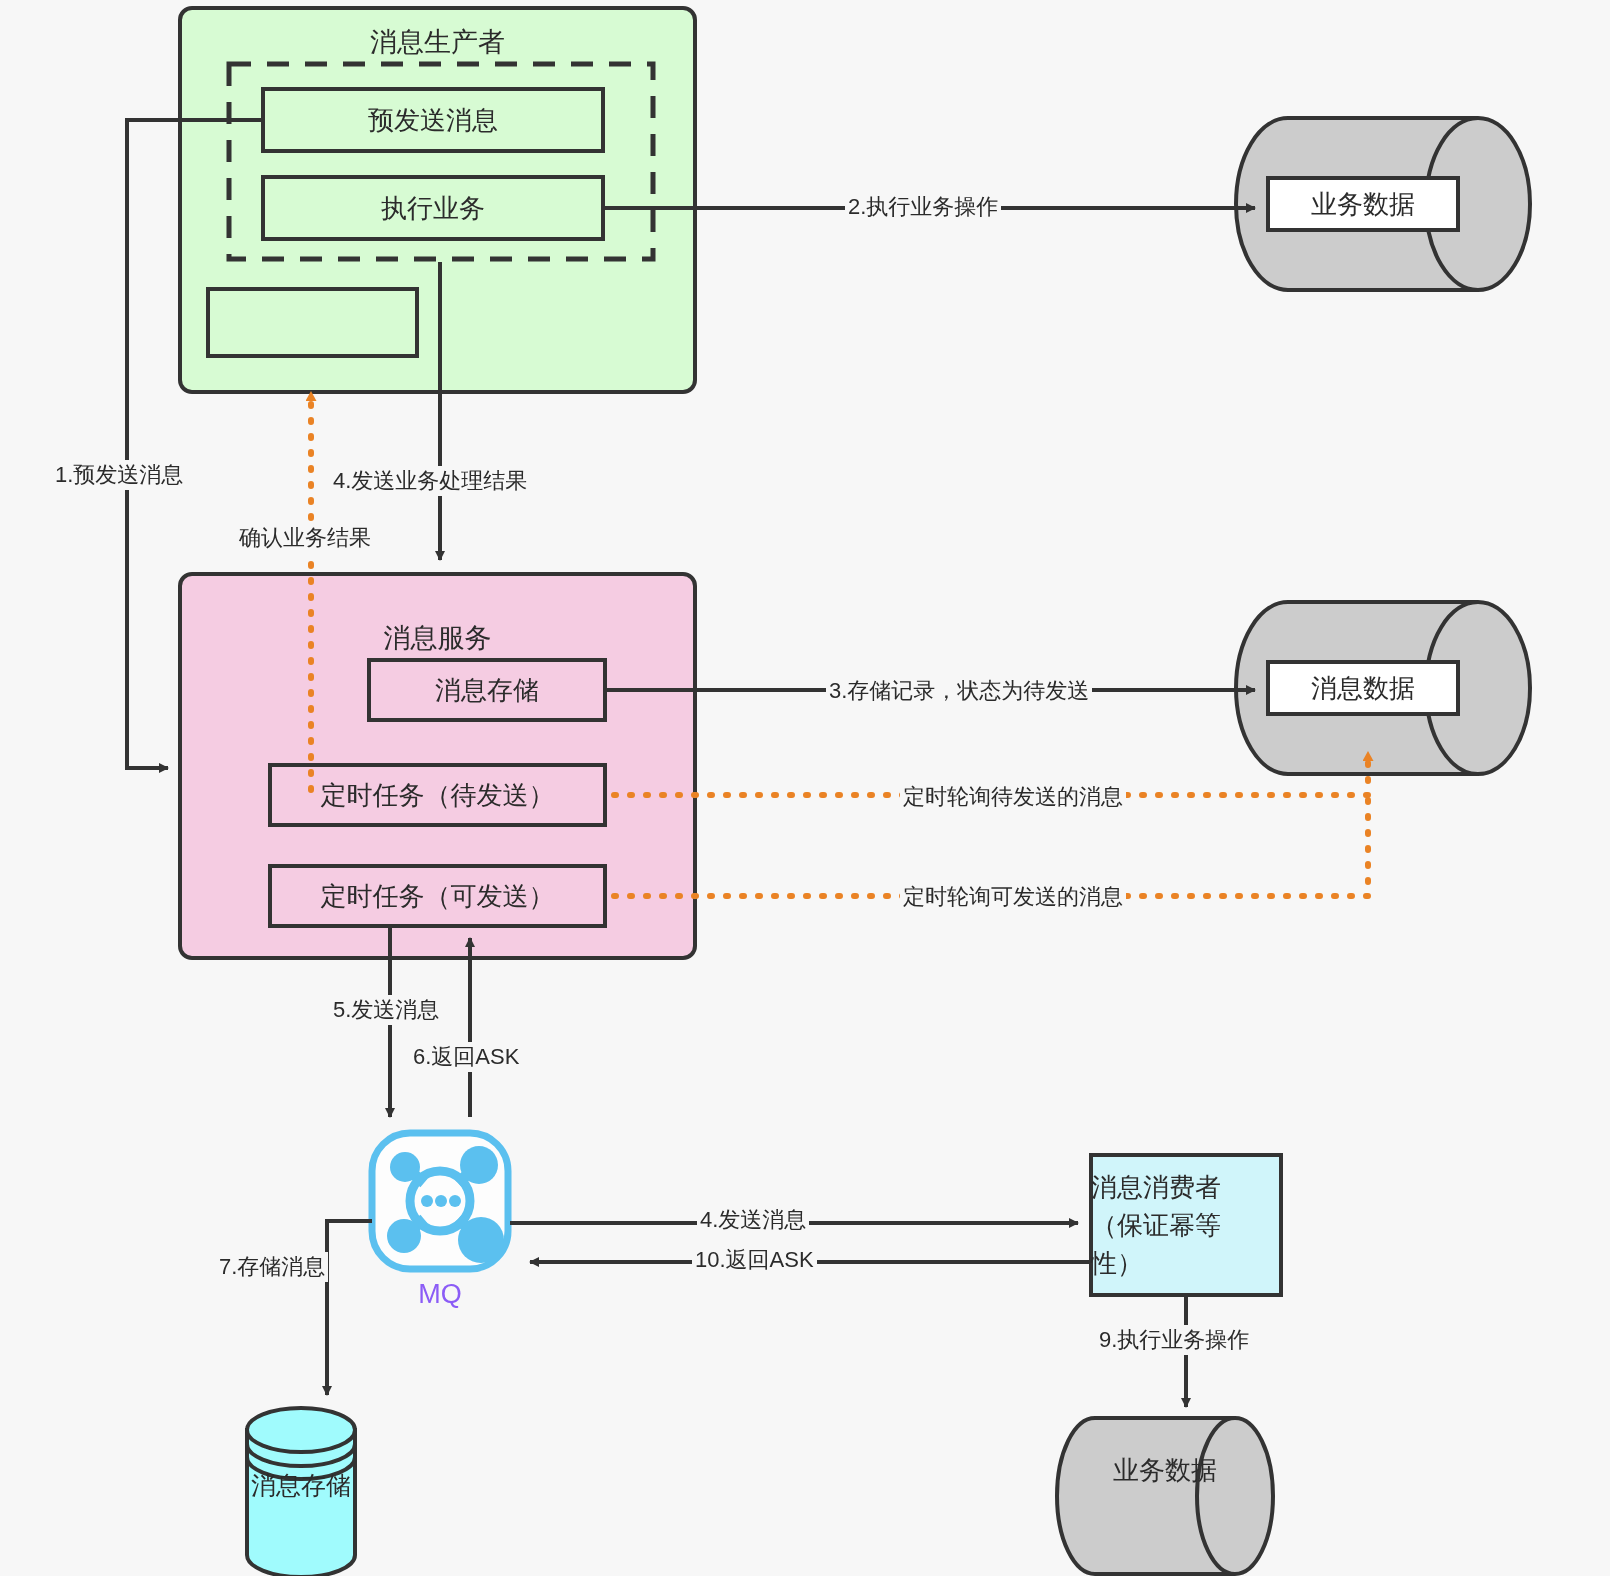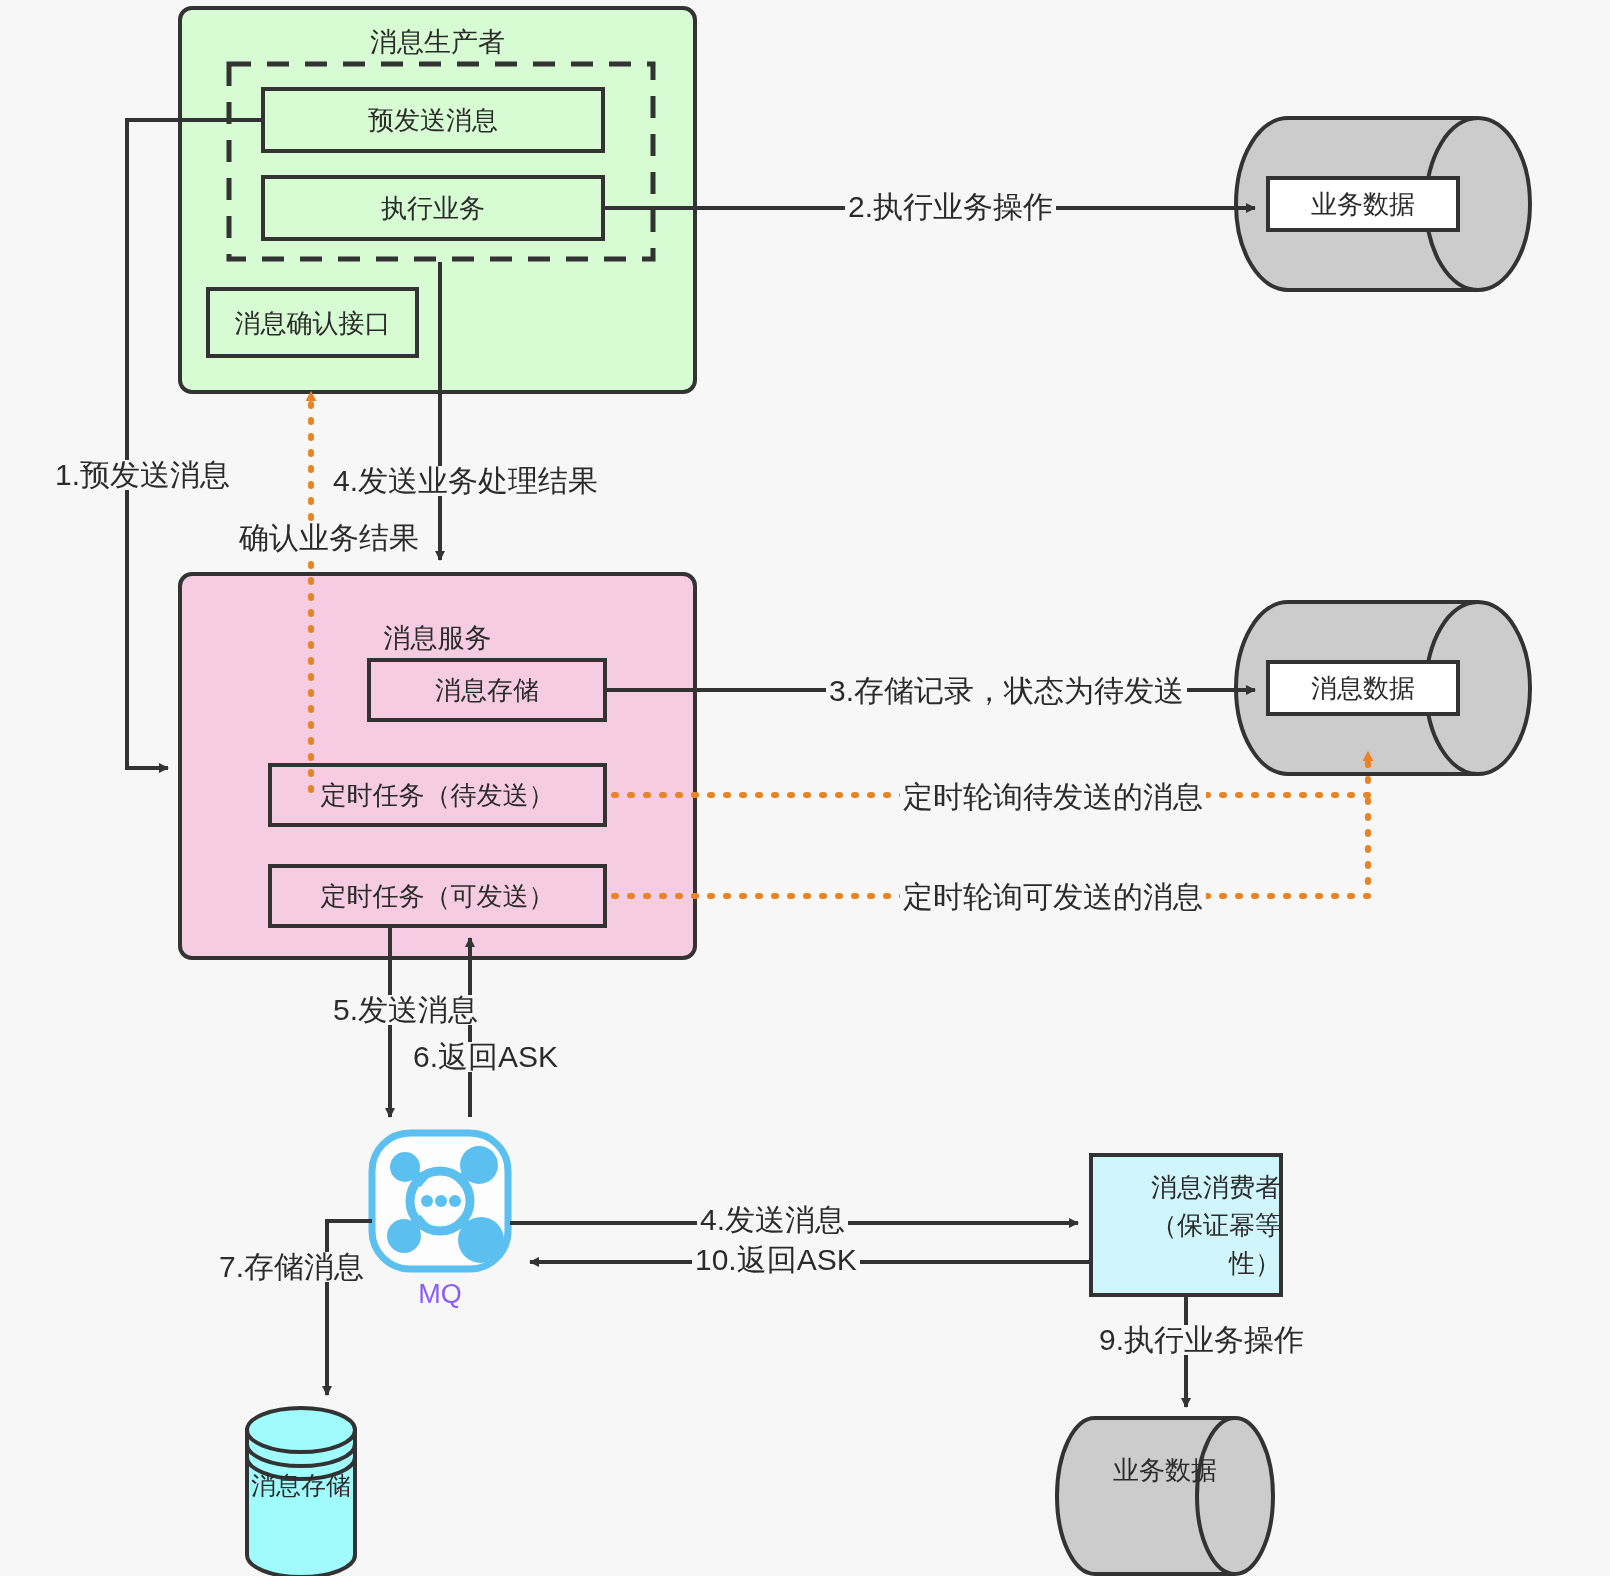--- a/index.html
+++ b/index.html
@@ -1,21 +1,21 @@
 <!DOCTYPE html>
 <html><head>
 <meta charset="utf-8">
 <style>
   html,body{margin:0;padding:0;background:#f7f7f7;}
   body{font-family:"Liberation Sans","DejaVu Sans",sans-serif;}
   #stage{position:relative;width:1610px;height:1576px;background:#f7f7f7;overflow:hidden;}
   #svgroot{position:absolute;left:0;top:0;width:1610px;height:1576px;}
   .lbl{
     position:absolute;
-    font-size:30px;
+    font-size:22px;
     color:#2b2b2b;
     white-space:nowrap;
     background:#f7f7f7;
     padding:0 3px;
     line-height:30px;
     font-weight:500;
   }
   .boxtext{
     position:absolute;
     display:flex;
@@ -134,39 +134,38 @@
   </svg>
 
   <div class="boxtext title" style="left:180px;top:22px;width:515px;height:40px;">消息生产者</div>
 
   <div class="boxtext title" style="left:180px;top:618px;width:515px;height:40px;">消息服务</div>
 
   <div class="boxtext" style="left:263px;top:89px;width:340px;height:62px;">预发送消息</div>
 
   <div class="boxtext" style="left:263px;top:177px;width:340px;height:62px;">执行业务</div>
 
-  <div class="boxtext" style="left:208px;top:289px;width:209px;height:67px;">消息确认接口</div>
 
   <div class="boxtext" style="left:369px;top:660px;width:236px;height:60px;">消息存储</div>
 
   <div class="boxtext" style="left:270px;top:765px;width:335px;height:60px;">定时任务（待发送）</div>
 
   <div class="boxtext" style="left:270px;top:866px;width:335px;height:60px;">定时任务（可发送）</div>
 
   <div class="boxtext" style="left:1268px;top:178px;width:190px;height:52px;">业务数据</div>
 
   <div class="boxtext" style="left:1268px;top:662px;width:190px;height:52px;">消息数据</div>
 
   <div class="boxtext" style="left:1095px;top:1440px;width:140px;height:60px;">业务数据</div>
 
   <div class="boxtext" style="left:237px;top:1455px;width:128px;height:60px;font-size:25px;">消息存储</div>
 
   <div class="boxtext mqlabel" style="left:372px;top:1276px;width:136px;height:36px;">MQ</div>
 
-  <div style="position:absolute;left:1091px;top:1155px;width:190px;height:140px;display:flex;flex-direction:column;align-items:flex-end;justify-content:center;font-size:26px;line-height:38px;color:#2b2b2b;">
+  <div style="position:absolute;left:1091px;top:1155px;width:190px;height:140px;display:flex;flex-direction:column;align-items:flex-start;justify-content:center;font-size:26px;line-height:38px;color:#2b2b2b;">
     <span>消息消费者</span>
     <span>（保证幂等</span>
     <span>性）</span>
   </div>
 
   <div class="lbl" style="left:52px;top:460px;">1.预发送消息</div>
 
   <div class="lbl" style="left:845px;top:192px;">2.执行业务操作</div>
 
   <div class="lbl" style="left:826px;top:676px;">3.存储记录，状态为待发送</div>

